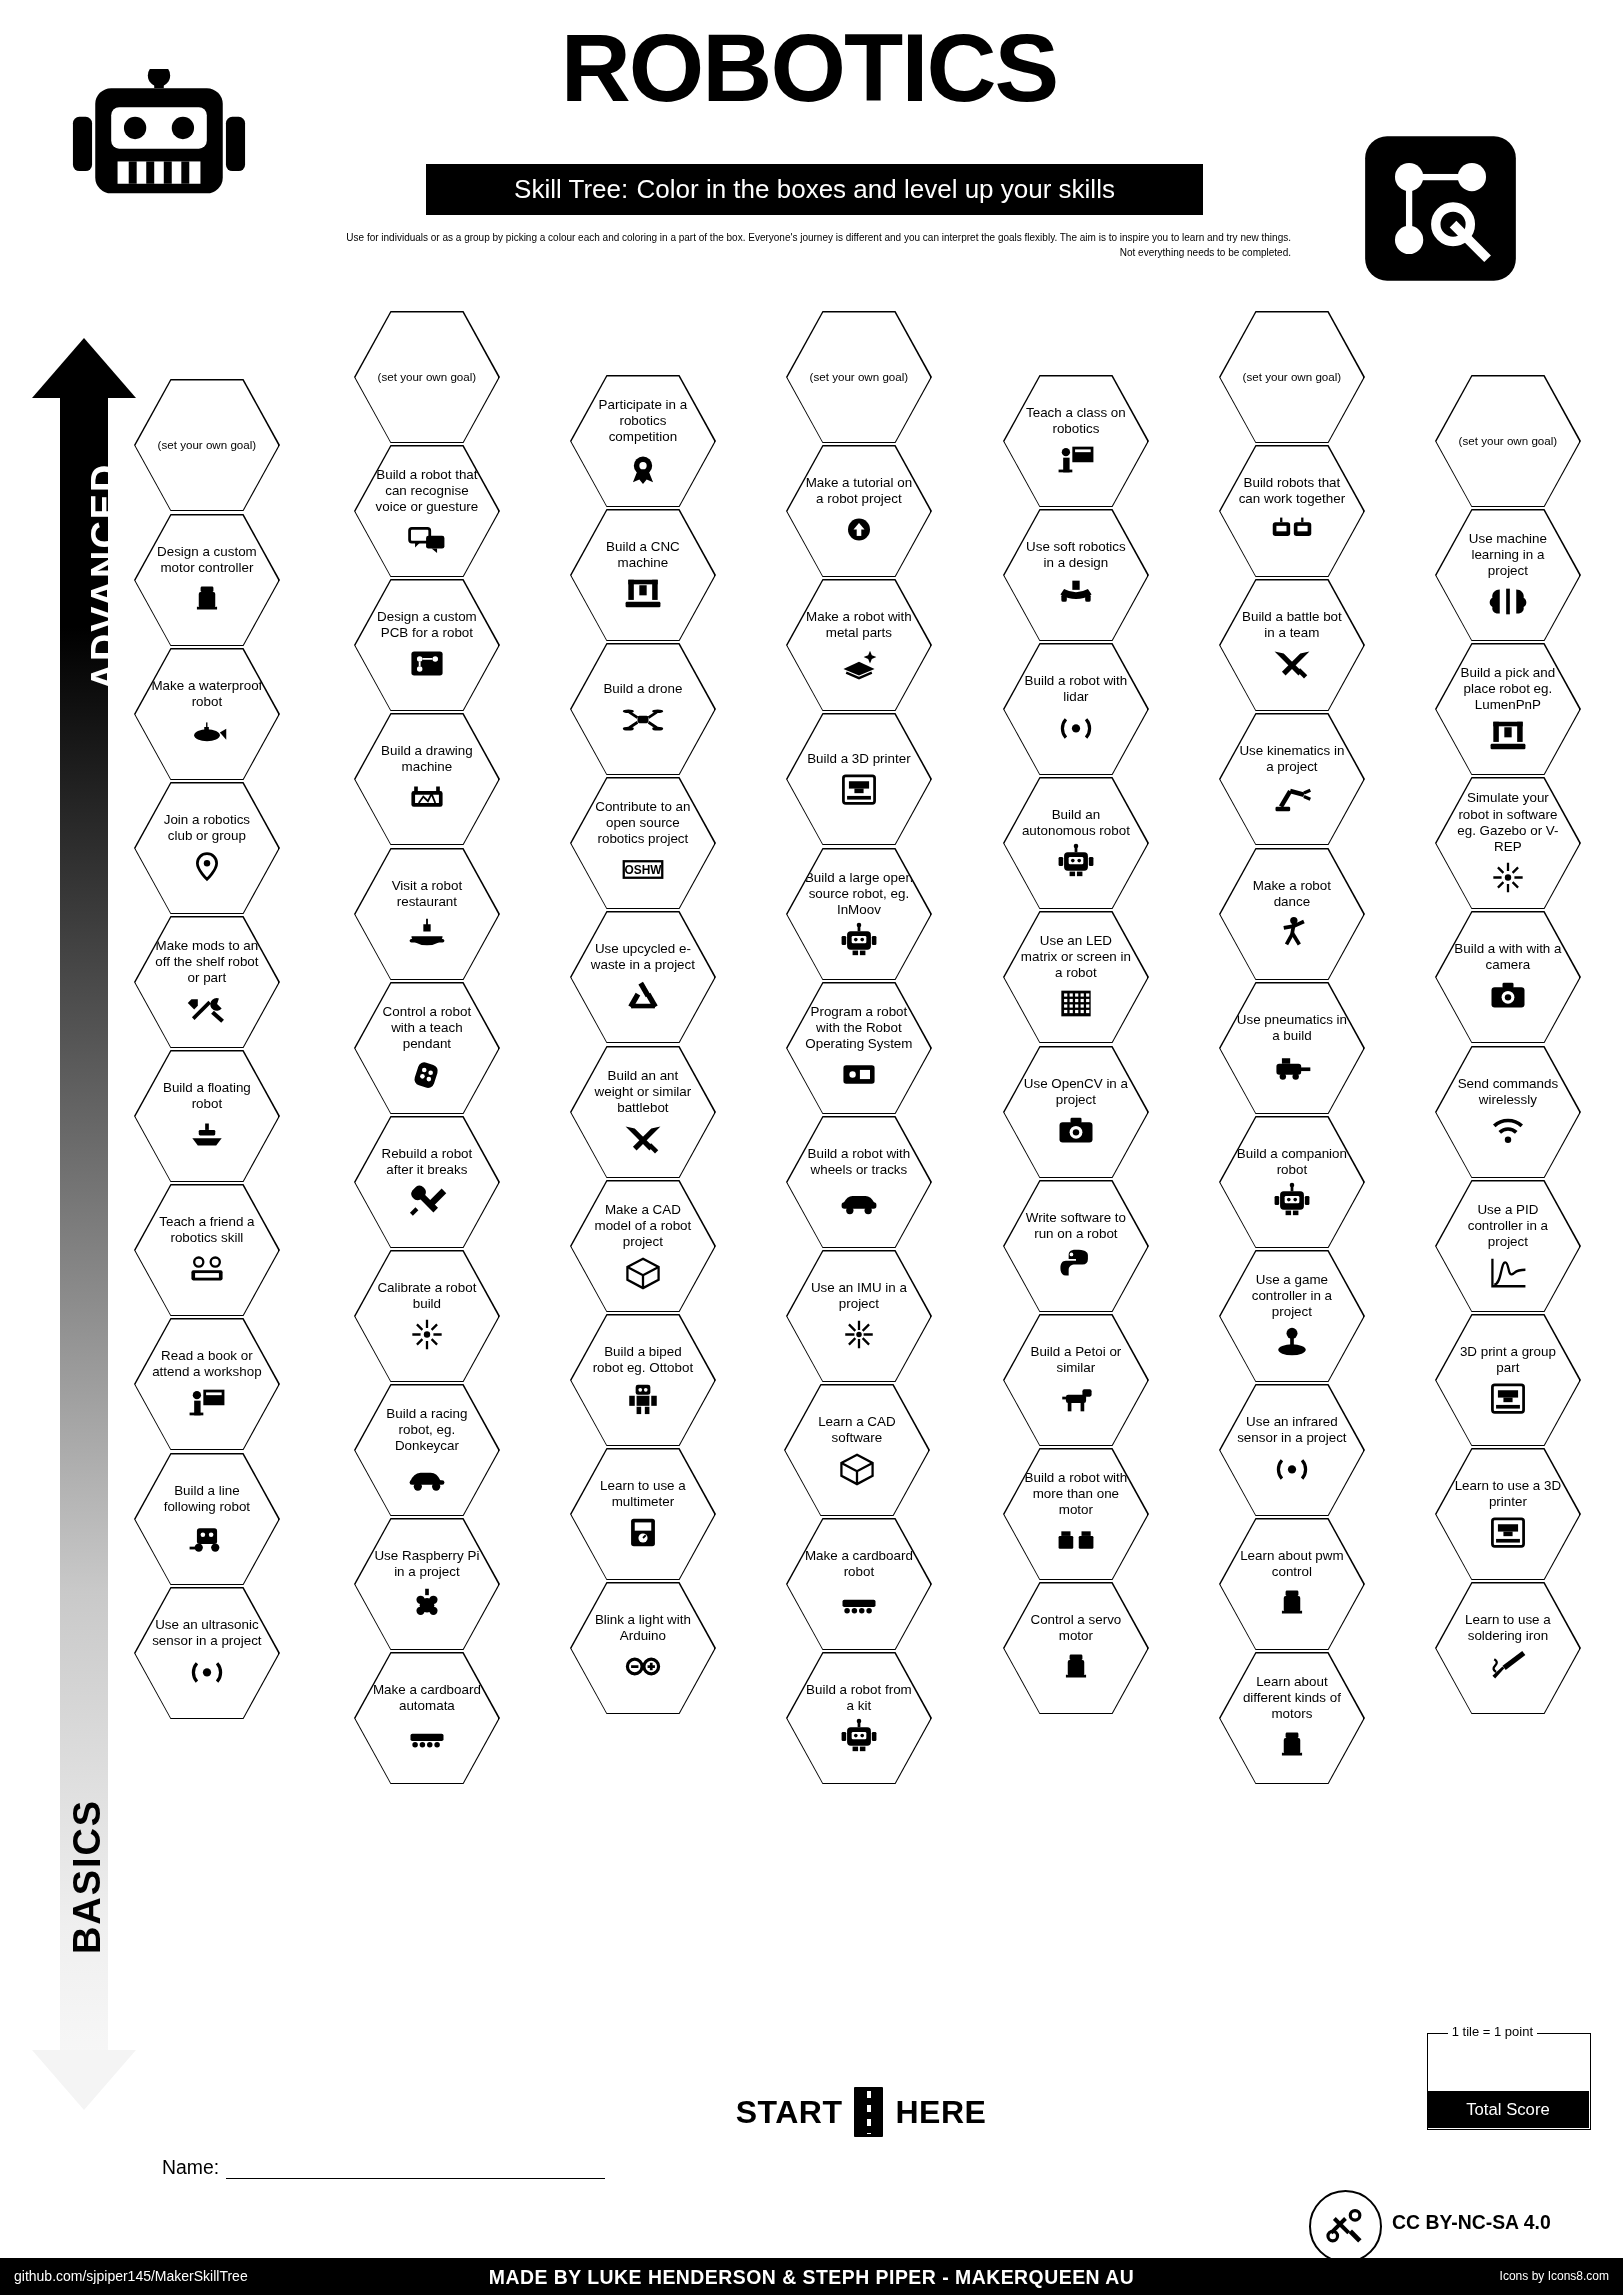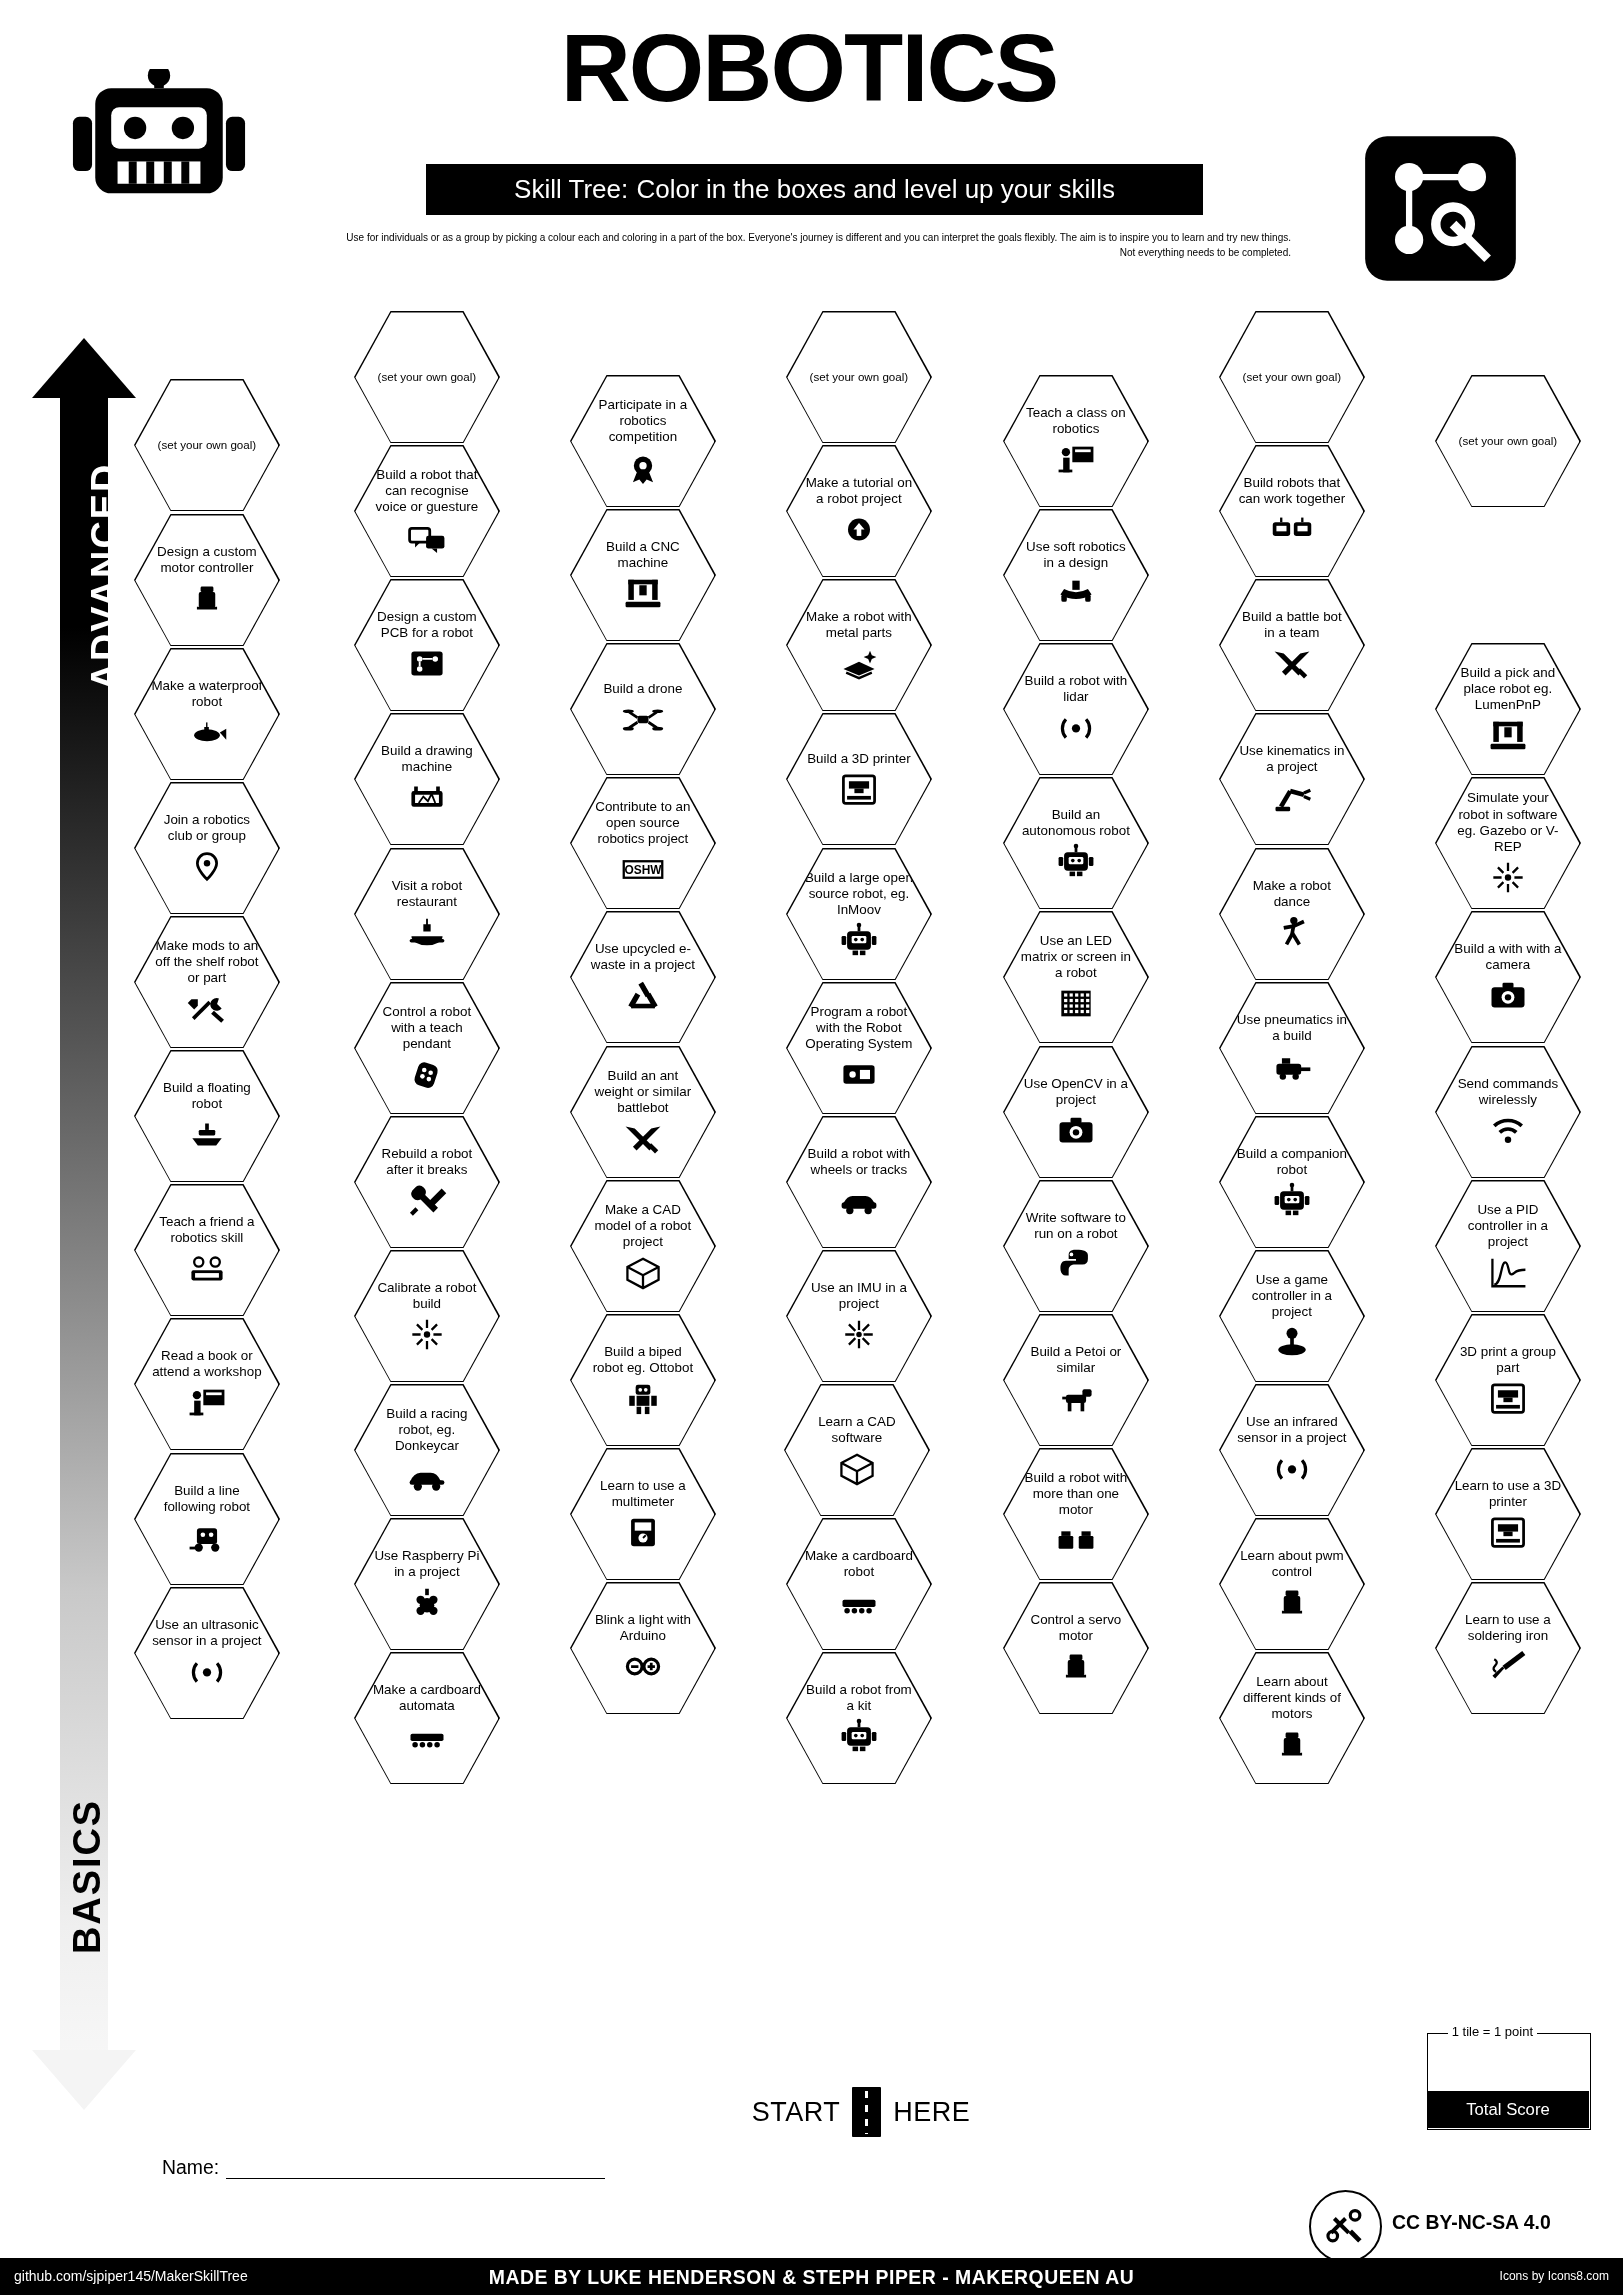--- a/index.html
+++ b/index.html
@@ -38,21 +38,21 @@
      clip-path:polygon(25% 0%,75% 0%,100% 50%,75% 100%,25% 100%,0% 50%);
      display:flex;flex-direction:column;align-items:center;justify-content:center;
      padding:0 15.7px;box-sizing:border-box;text-align:center;}
   .hex .txt{font-size:13.4px;line-height:1.22;}
   .hex .ico{margin-top:3.7px;font-size:0;line-height:0;}
   .hex .ico svg{display:block;}
   .hex.goal .inner .txt{font-size:11.6px;}
 
   
   #start-here{position:absolute;left:685px;top:2084px;width:352px;height:56px;display:flex;align-items:center;justify-content:center;gap:12px;}
-  #start-here .word{font-size:27px;font-weight:normal;letter-spacing:0.5px;}
+  #start-here .word{font-size:32px;font-weight:bold;letter-spacing:0.5px;}
   #road{width:29px;height:50px;background:#000;position:relative;border-radius:0.9px;}
   #road::after{content:"";position:absolute;left:12.5px;top:3.7px;width:3.7px;height:43px;
      background:repeating-linear-gradient(to bottom,#fff 0 7.4px,transparent 7.4px 14px);}
 
   #name-line{position:absolute;left:162px;top:2156px;font-size:19.4px;}
   #name-line .rule{display:inline-block;width:379px;border-bottom:1.9px solid #000;vertical-align:bottom;height:2.8px;margin-left:6.5px;}
 
   #score-box{position:absolute;left:1427px;top:2033px;width:162px;height:95px;border:1.9px solid #000;background:#fff;}
   #score-note{position:absolute;left:1448px;top:2024px;font-size:13px;background:#fff;padding:0 3.7px;}
   #score-label{position:absolute;left:1427px;top:2091px;width:162px;height:37px;background:#000;color:#fff;
@@ -943,20 +943,32 @@
             <rect x="26" y="58" width="44" height="6" fill="#000"></rect>
           </svg>
         </div>
       </div>
     </div>
     <div class="hex goal" style="left: 1435px; top: 375px;">
       <div class="inner">
         <div class="txt">(set your own goal)</div>
       </div>
     </div>
+    <div class="hex" style="left: 1435px; top: 509px;">
+      <div class="inner">
+        <div class="txt">Use machine learning in a project</div>
+        <div class="ico">
+          <svg width="44" height="37" viewBox="0 0 96 80">
+            <path d="M30 14 c-12 0 -18 10 -16 18 c-8 4 -8 16 0 20 c-2 10 6 16 16 14 l0 -52z" fill="#000"></path>
+            <path d="M66 14 c12 0 18 10 16 18 c8 4 8 16 0 20 c2 10 -6 16 -16 14 l0 -52z" fill="#000"></path>
+            <rect x="44" y="12" width="8" height="56" fill="#000"></rect>
+          </svg>
+        </div>
+      </div>
+    </div>
     <div class="hex" style="left: 1435px; top: 643px;">
       <div class="inner">
         <div class="txt">Build a pick and place robot eg. LumenPnP</div>
         <div class="ico">
           <svg width="44" height="37" viewBox="0 0 96 80">
             <rect x="16" y="10" width="12" height="44" fill="#000"></rect>
             <rect x="68" y="10" width="12" height="44" fill="#000"></rect>
             <rect x="16" y="10" width="64" height="10" fill="#000"></rect>
             <rect x="40" y="22" width="16" height="22" fill="#000"></rect>
             <rect x="10" y="58" width="76" height="12" rx="3" fill="#000"></rect>

